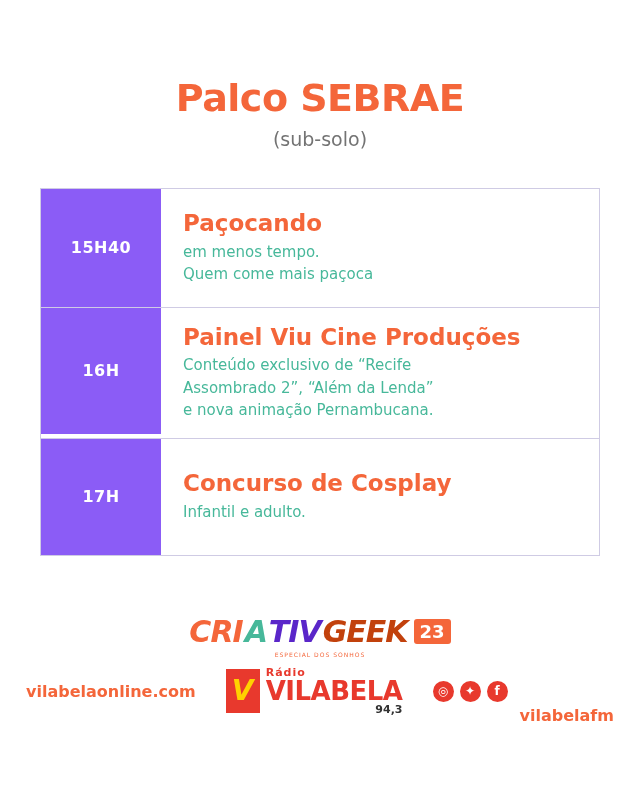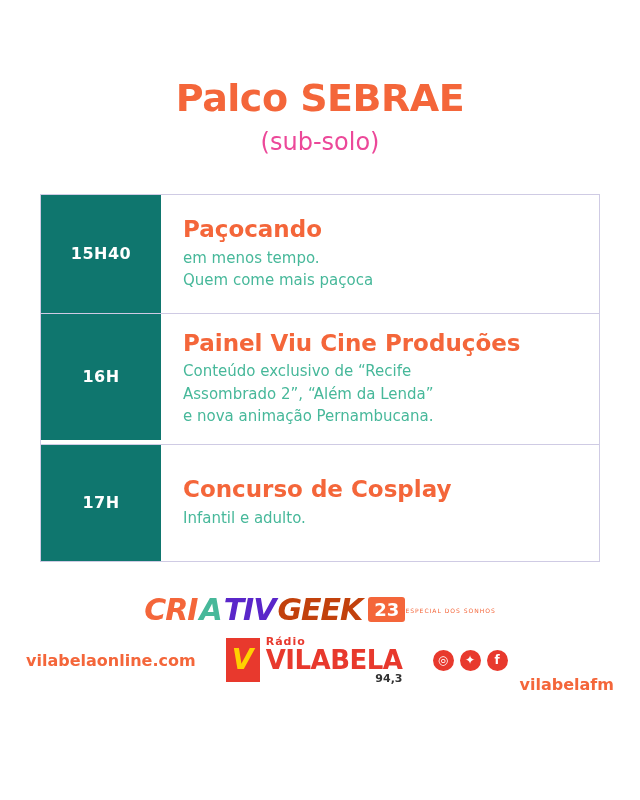--- a/index.html
+++ b/index.html
@@ -24,42 +24,42 @@
   }
   .title {
     font-size: 38px;
     font-weight: 700;
     color: #f4663a;
     letter-spacing: -0.5px;
     line-height: 1.1;
   }
   .subtitle {
     margin-top: 8px;
-    font-size: 24px;
-    color: #ec4899;
+    font-size: 19px;
+    color: #737373;
     font-weight: 400;
   }
 
   
   .schedule {
     margin: 38px 40px 0 40px;
     border: 1px solid #cfcbe4;
     background: #ffffff;
   }
   .row {
     display: flex;
     align-items: stretch;
     border-bottom: 1px solid #cfcbe4;
   }
   .row:last-child { border-bottom: none; }
 
   .time-cell {
     width: 120px;
     flex: 0 0 120px;
-    background: #0f766e;
+    background: #8b5cf6;
     color: #ffffff;
     display: flex;
     align-items: center;
     justify-content: center;
     font-size: 16px;
     font-weight: 700;
     letter-spacing: 0.5px;
   }
   .info-cell {
     flex: 1;
@@ -116,21 +116,21 @@
     border-radius: 3px;
     margin-left: 4px;
   }
   .brand-tag {
     font-size: 6px;
     color: #f4663a;
     letter-spacing: 1px;
     text-align: center;
     margin-top: 2px;
   }
-  .brand-stack { display: flex; flex-direction: row; align-items: center; }
+  .brand-stack { display: flex; flex-direction: column; align-items: center; margin-top: 28px; }
 
   
   .footer-spacer { flex: 1; }
   .yellow-bar {
     height: 10px;
     background: #ffd100;
     width: 100%;
   }
   .footer {
     height: 88px;

